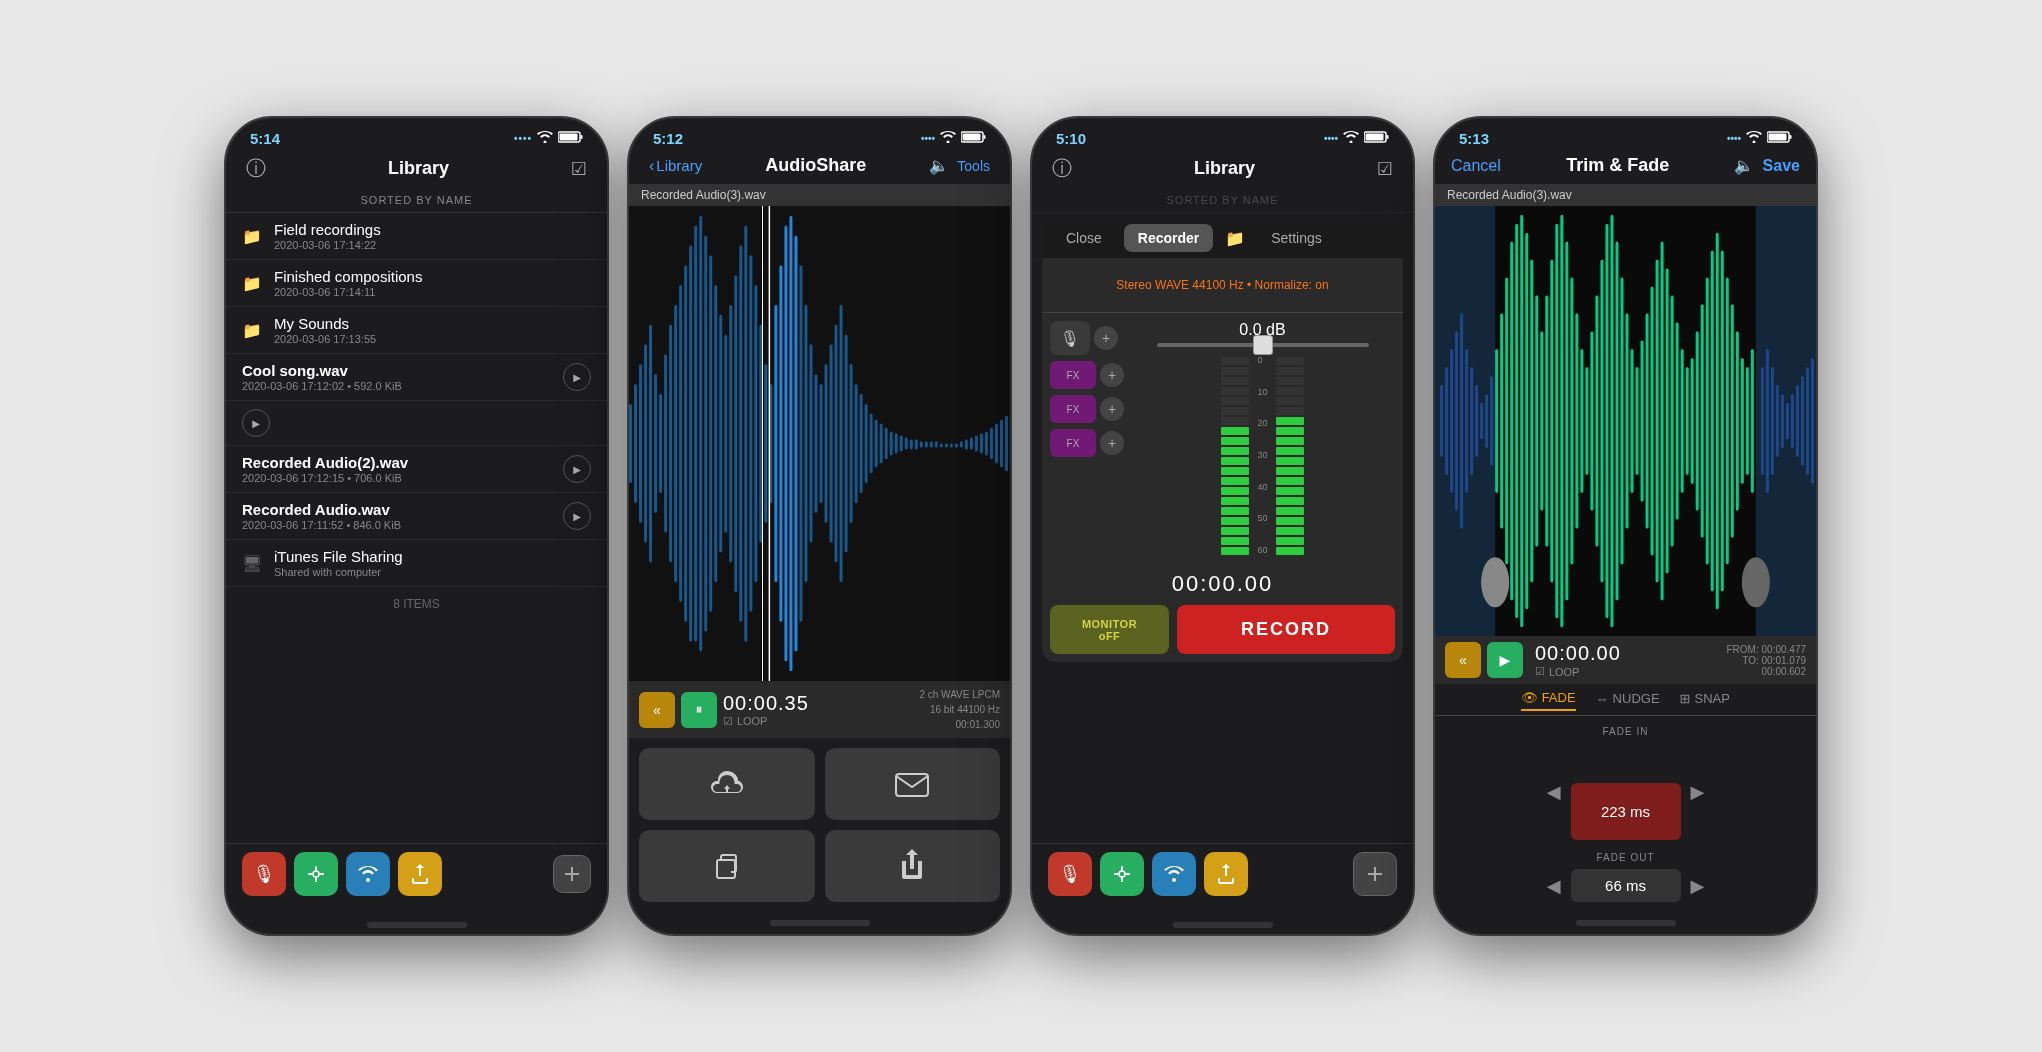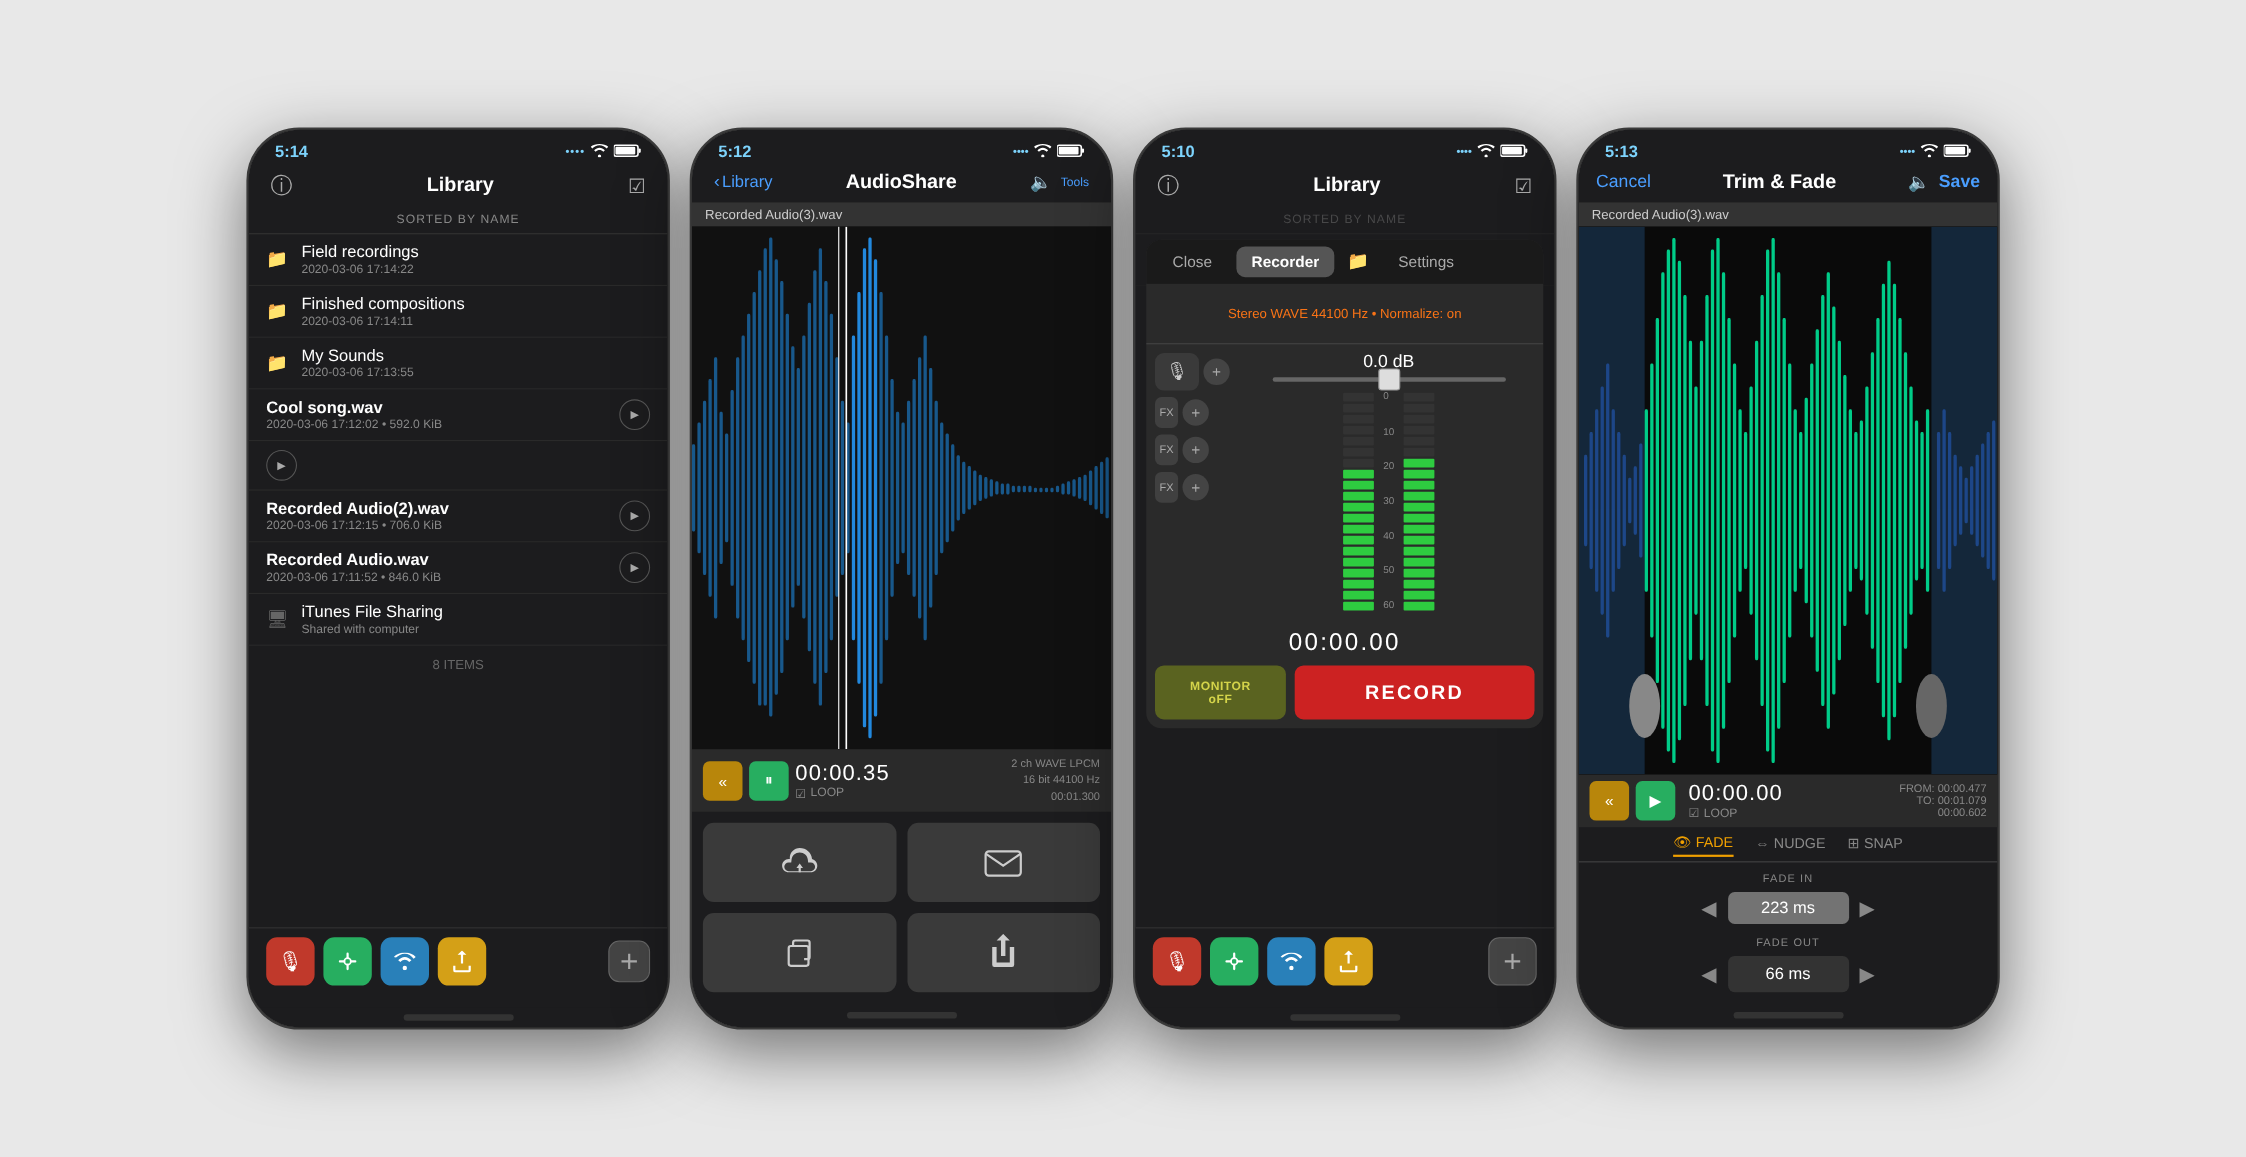--- a/index.html
+++ b/index.html
@@ -258,22 +258,22 @@
     }
     .plus-btn {
       width: 24px; height: 24px;
       background: #444;
       border-radius: 50%;
       display: flex; align-items: center; justify-content: center;
       color: #aaa;
       font-size: 14px;
     }
     .fx-btn {
-      width: 21px; height: 28px;
-      background: #404040;
+      width: 46px; height: 28px;
+      background: #701a75;
       border-radius: 6px;
       display: flex; align-items: center; justify-content: center;
       color: #aaa;
       font-size: 11px;
     }
     .timer-display {
       text-align: center;
       color: white;
       font-size: 22px;
       font-weight: 300;
@@ -475,21 +475,21 @@
       </div>
 
       <div class="nav-bar">
         <div class="nav-back">
           <span>‹</span>
           <span style="font-size:15px;">Library</span>
         </div>
         <span class="nav-title">AudioShare</span>
         <div style="display:flex;align-items:center;gap:8px;">
           <span class="nav-speaker">🔈</span>
-          <span style="color:#4a9eff;font-size:11px;">Tools</span>
+          <span style="color:#4a9eff;font-size:14px;">Tools</span>
         </div>
       </div>
 
       <div style="background:#333;padding:4px 12px;font-size:12px;color:#ccc;flex-shrink:0;">Recorded Audio(3).wav</div>
 
       <div class="waveform-area" style="flex:1;min-height:0;">
         <div class="playhead-line"></div>
         <svg class="waveform-svg" viewBox="0 0 380 240" preserveAspectRatio="none">
           <rect width="380" height="240" fill="#111"></rect>
 
@@ -968,21 +968,21 @@
         <div style="color:#888;padding-bottom:4px;display:flex;align-items:center;gap:4px;font-size:13px;">
           <span>⊞</span>
           <span>SNAP</span>
         </div>
       </div>
 
       <div style="padding:10px 16px 4px;">
         <div style="color:#888;font-size:10px;letter-spacing:1px;text-align:center;margin-bottom:6px;">FADE IN</div>
         <div style="display:flex;align-items:center;justify-content:center;gap:10px;">
           <span style="color:#888;font-size:18px;">◀</span>
-          <div style="background:#737373;border-radius:6px;padding:6px 24px;color:white;font-size:15px;min-width:110px;text-align:center;">223 ms</div>
+          <div style="background:#7f1d1d;border-radius:6px;padding:20px 24px;color:white;font-size:15px;min-width:110px;text-align:center;margin-top:40px;">223 ms</div>
           <span style="color:#888;font-size:18px;">▶</span>
         </div>
       </div>
 
       <div style="padding:8px 16px 10px;">
         <div style="color:#888;font-size:10px;letter-spacing:1px;text-align:center;margin-bottom:6px;">FADE OUT</div>
         <div style="display:flex;align-items:center;justify-content:center;gap:10px;">
           <span style="color:#888;font-size:18px;">◀</span>
           <div style="background:#333;border-radius:6px;padding:8px 24px;color:white;font-size:15px;min-width:110px;text-align:center;">66 ms</div>
           <span style="color:#888;font-size:18px;">▶</span>

